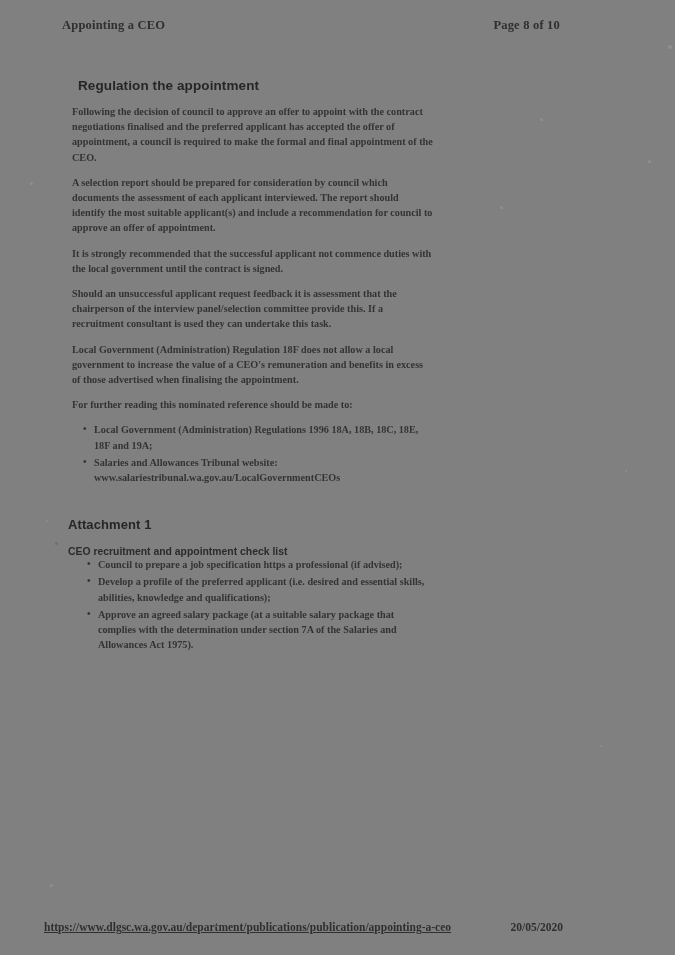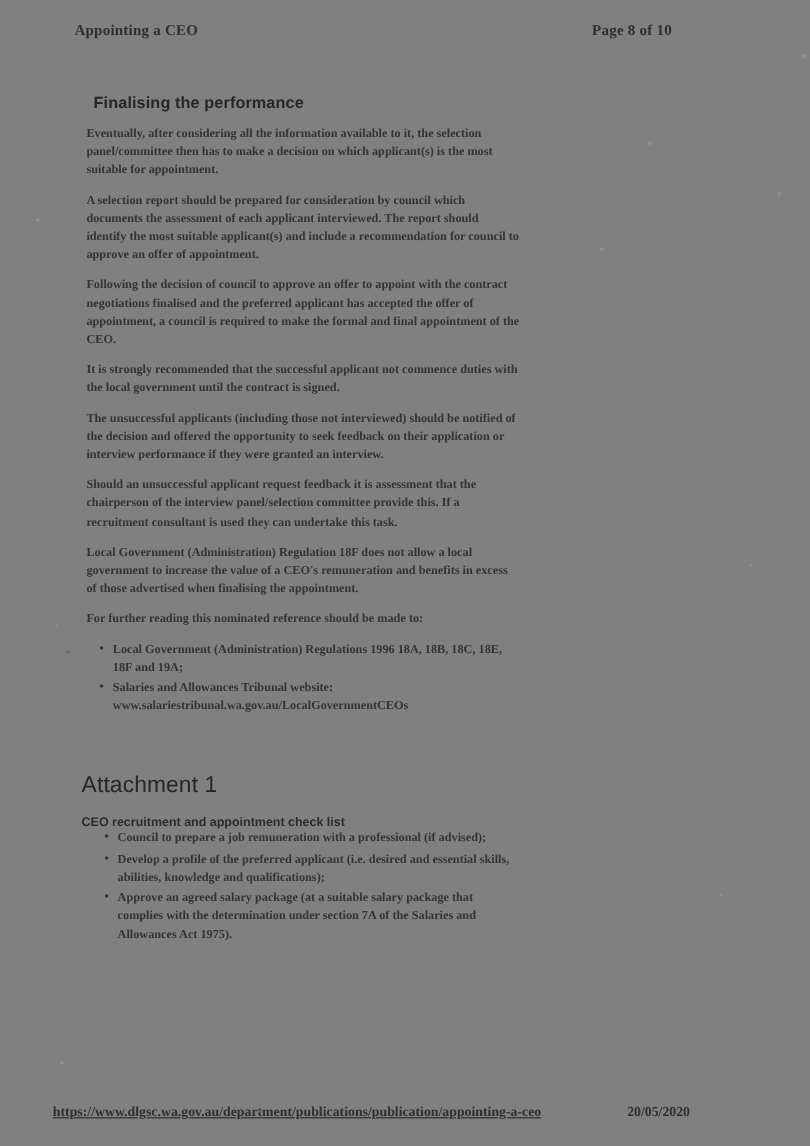--- a/index.html
+++ b/index.html
@@ -52,24 +52,24 @@
   h2.sec {
     font-family: "Liberation Sans", sans-serif;
     font-size: 13.5px;
     font-weight: bold;
     color: #262626;
     margin: 18px 0 11px 6px;
     letter-spacing: 0.1px;
   }
   h2.att {
     font-family: "Liberation Sans", sans-serif;
-    font-size: 19px;
-    font-weight: normal;
+    font-size: 13px;
+    font-weight: bold;
     color: #262626;
-    margin: 48px 0 14px -4px;
+    margin: 32px 0 14px -4px;
     letter-spacing: 0.1px;
   }
   h3.sub {
     font-family: "Liberation Sans", sans-serif;
     font-size: 10.4px;
     font-weight: bold;
     color: #2b2b2b;
     margin: 0 0 0 -4px;
   }
   ul.bul {
@@ -114,21 +114,21 @@
 
   
   .footer {
     position: absolute;
     bottom: 22px;
     font-size: 11.5px;
     font-weight: bold;
     color: #2f2f2f;
   }
   .footer-url { left: 44px; text-decoration: underline; }
-  .footer-date { right: 43px; }
+  .footer-date { right: 55px; }
 
   
   .speck {
     position: absolute;
     background: #9a9a9a;
     border-radius: 50%;
     opacity: 0.55;
   }
   .speck.dark { background: #5e5e5e; opacity: 0.5; }
 </style>
@@ -136,41 +136,39 @@
 <body>
 
 <div class="page">
 
   <div class="hdr hdr-left">Appointing a CEO</div>
   <div class="hdr hdr-right">Page 8 of 10</div>
 
   <div class="col">
 
 
-    <h2 class="sec">Finalising the performance</h2>
+    <h2 class="sec">Regulation the appointment</h2>
 
-    <p class="body">Eventually, after considering all the information available to it, the selection panel/committee then has to make a decision on which applicant(s) is the most suitable for appointment.</p>
+    <p class="body">Following the decision of council to approve an offer to appoint with the contract negotiations finalised and the preferred applicant has accepted the offer of appointment, a council is required to make the formal and final appointment of the CEO.</p>
     <p class="body">A selection report should be prepared for consideration by council which documents the assessment of each applicant interviewed. The report should identify the most suitable applicant(s) and include a recommendation for council to approve an offer of appointment.</p>
-    <p class="body">Following the decision of council to approve an offer to appoint with the contract negotiations finalised and the preferred applicant has accepted the offer of appointment, a council is required to make the formal and final appointment of the CEO.</p>
     <p class="body">It is strongly recommended that the successful applicant not commence duties with the local government until the contract is signed.</p>
-    <p class="body">The unsuccessful applicants (including those not interviewed) should be notified of the decision and offered the opportunity to seek feedback on their application or interview performance if they were granted an interview.</p>
     <p class="body">Should an unsuccessful applicant request feedback it is assessment that the chairperson of the interview panel/selection committee provide this. If a recruitment consultant is used they can undertake this task.</p>
     <p class="body">Local Government (Administration) Regulation 18F does not allow a local government to increase the value of a CEO's remuneration and benefits in excess of those advertised when finalising the appointment.</p>
     <p class="body">For further reading this nominated reference should be made to:</p>
 
     <ul class="bul">
       <li>Local Government (Administration) Regulations 1996 18A, 18B, 18C, 18E, 18F and 19A;</li>
       <li>Salaries and Allowances Tribunal website: www.salariestribunal.wa.gov.au/LocalGovernmentCEOs</li>
     </ul>
 
     <h2 class="att">Attachment 1</h2>
     <h3 class="sub">CEO recruitment and appointment check list</h3>
 
     <ul class="att-list">
-      <li>Council to prepare a job remuneration with a professional (if advised);</li>
+      <li>Council to prepare a job specification https a professional (if advised);</li>
       <li>Develop a profile of the preferred applicant (i.e. desired and essential skills, abilities, knowledge and qualifications);</li>
       <li>Approve an agreed salary package (at a suitable salary package that complies with the determination under section 7A of the Salaries and Allowances Act 1975).</li>
     </ul>
 
   </div>
 
   <div class="footer footer-url">https://www.dlgsc.wa.gov.au/department/publications/publication/appointing-a-ceo</div>
   <div class="footer footer-date">20/05/2020</div>
 
   <span class="speck" style="left:30px;  top:182px;  width:3px; height:3px;"></span>

